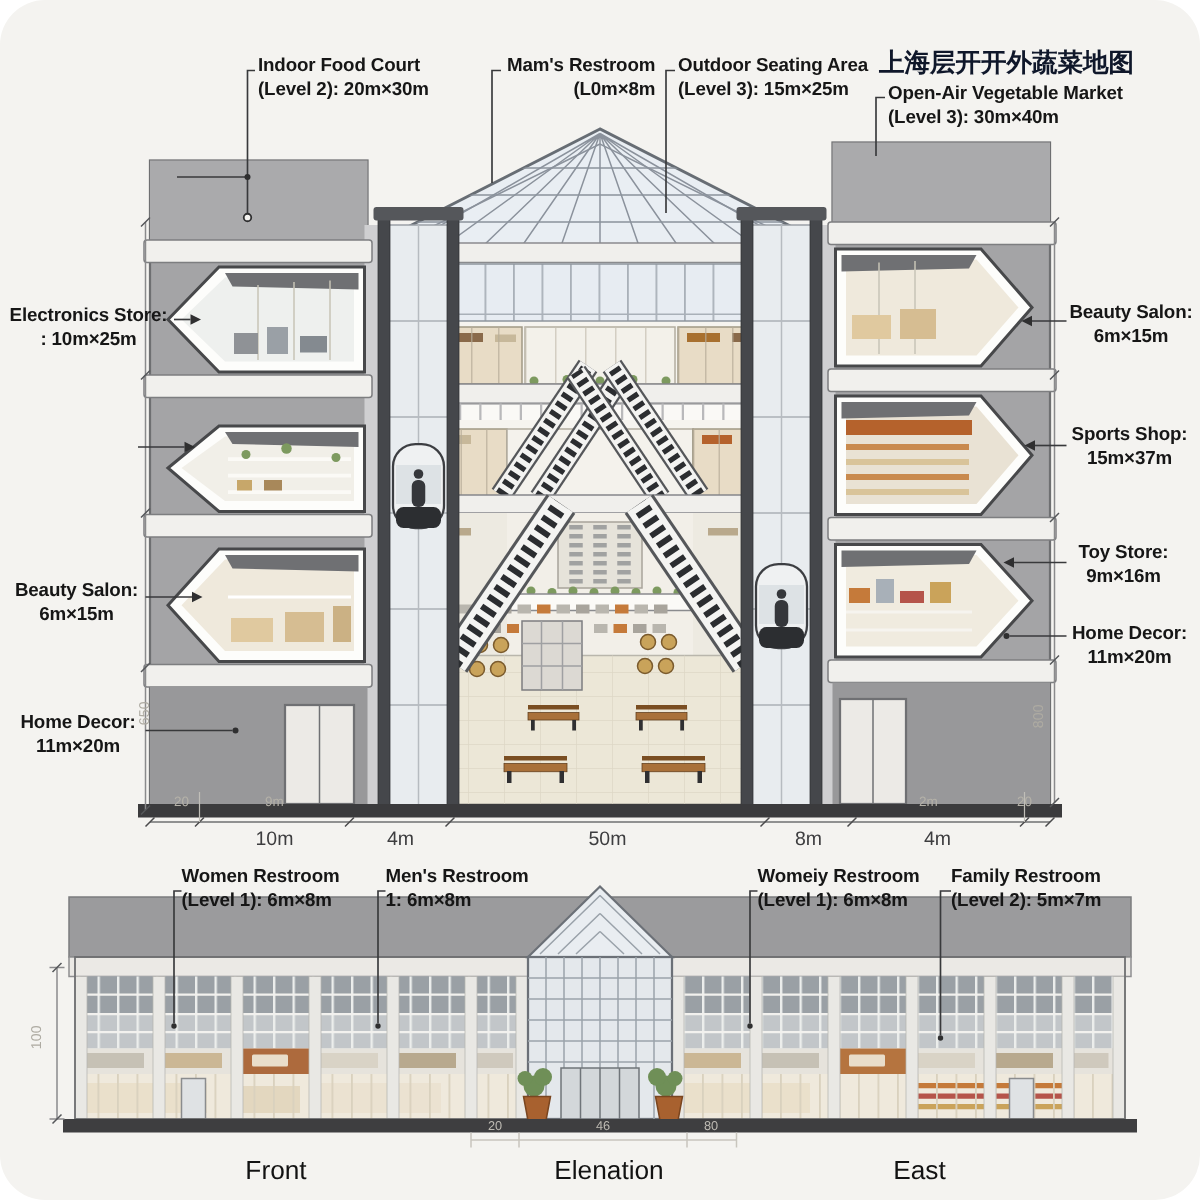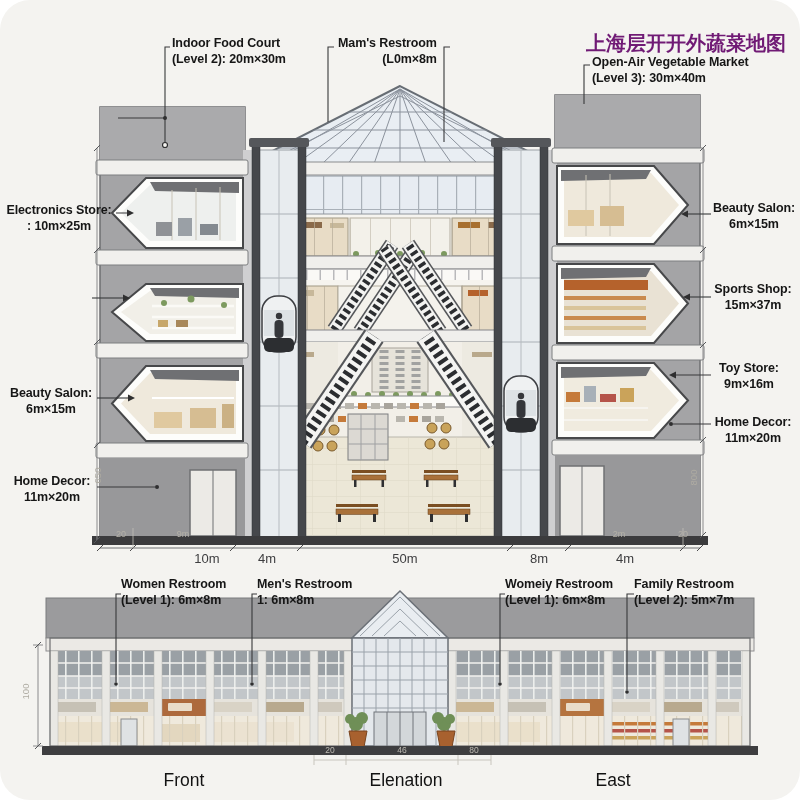--- a/index.html
+++ b/index.html
@@ -3,21 +3,21 @@
 <meta charset="utf-8">
 <style>
   html,body{margin:0;padding:0;background:#fff;}
   #stage{position:relative;width:800px;height:800px;background:#f4f3f0;overflow:hidden;
          font-family:Liberation Sans, sans-serif;border-radius:30px;}
   #draw{position:absolute;left:0;top:0;}
   .lbl{position:absolute;font-weight:600;font-size:12.5px;line-height:15.5px;color:#161616;
        letter-spacing:-.1px;white-space:nowrap;z-index:10;}
   .lbl span{display:block;}
   .ctr{text-align:center;}
-  .cn{position:absolute;font-weight:700;font-size:20px;color:#701a75;white-space:nowrap;z-index:10;}
+  .cn{position:absolute;font-weight:700;font-size:17px;color:#0f172a;white-space:nowrap;z-index:10;}
   .dim{position:absolute;font-weight:500;font-size:13px;color:#3d3d3f;transform:translateX(-50%);
        white-space:nowrap;z-index:10;}
   .dimf{position:absolute;font-weight:400;font-size:9px;color:#b4b1a8;transform:translateX(-50%);z-index:10;}
   .dimf2{position:absolute;font-weight:400;font-size:8.5px;color:#bdbab2;transform:translateX(-50%);z-index:10;}
   .rot{position:absolute;font-weight:400;font-size:9.5px;color:#aeaba2;text-align:center;
        transform:rotate(-90deg);z-index:10;}
   .cap{position:absolute;font-weight:500;font-size:17.5px;color:#121212;transform:translateX(-50%);z-index:10;}
 </style>
 </head>
 <body>
@@ -479,20 +479,24 @@
 </svg>
 
 <div class="lbl" style="left:172px;top:36px;">
   <span>Indoor Food Court</span>
   <span>(Level 2): 20m×30m</span>
 </div>
 <div class="lbl" style="left:338px;top:36px;text-align:right;">
   <span>Mam's Restroom</span>
   <span>(L0m×8m</span>
 </div>
+<div class="lbl" style="left:452px;top:36px;">
+  <span>Outdoor Seating Area</span>
+  <span>(Level 3): 15m×25m</span>
+</div>
 <div class="cn" style="left:586px;top:30px;">上海层开开外蔬菜地图</div>
 <div class="lbl" style="left:592px;top:55px;">
   <span>Open-Air Vegetable Market</span>
   <span>(Level 3): 30m×40m</span>
 </div>
 
 <div class="lbl ctr" style="left:0px;top:203px;width:118px;">
   <span>Electronics Store:</span>
   <span>: 10m×25m</span>
 </div>
@@ -532,21 +536,21 @@
 </div>
 <div class="lbl" style="left:505px;top:577px;">
   <span>Womeiy Restroom</span>
   <span>(Level 1): 6m×8m</span>
 </div>
 <div class="lbl" style="left:634px;top:577px;">
   <span>Family Restroom</span>
   <span>(Level 2): 5m×7m</span>
 </div>
 
-<span class="dim" style="left:183px;top:551px;margin-left:24px;">10m</span>
+<span class="dim" style="left:183px;top:551px;">10m</span>
 <span class="dim" style="left:267px;top:551px;">4m</span>
 <span class="dim" style="left:405px;top:551px;">50m</span>
 <span class="dim" style="left:539px;top:551px;">8m</span>
 <span class="dim" style="left:625px;top:551px;">4m</span>
 
 <span class="dimf" style="left:121px;top:529px;">20</span>
 <span class="dimf" style="left:183px;top:529px;">9m</span>
 <span class="dimf" style="left:619px;top:529px;">2m</span>
 <span class="dimf" style="left:683px;top:529px;">20</span>
 

